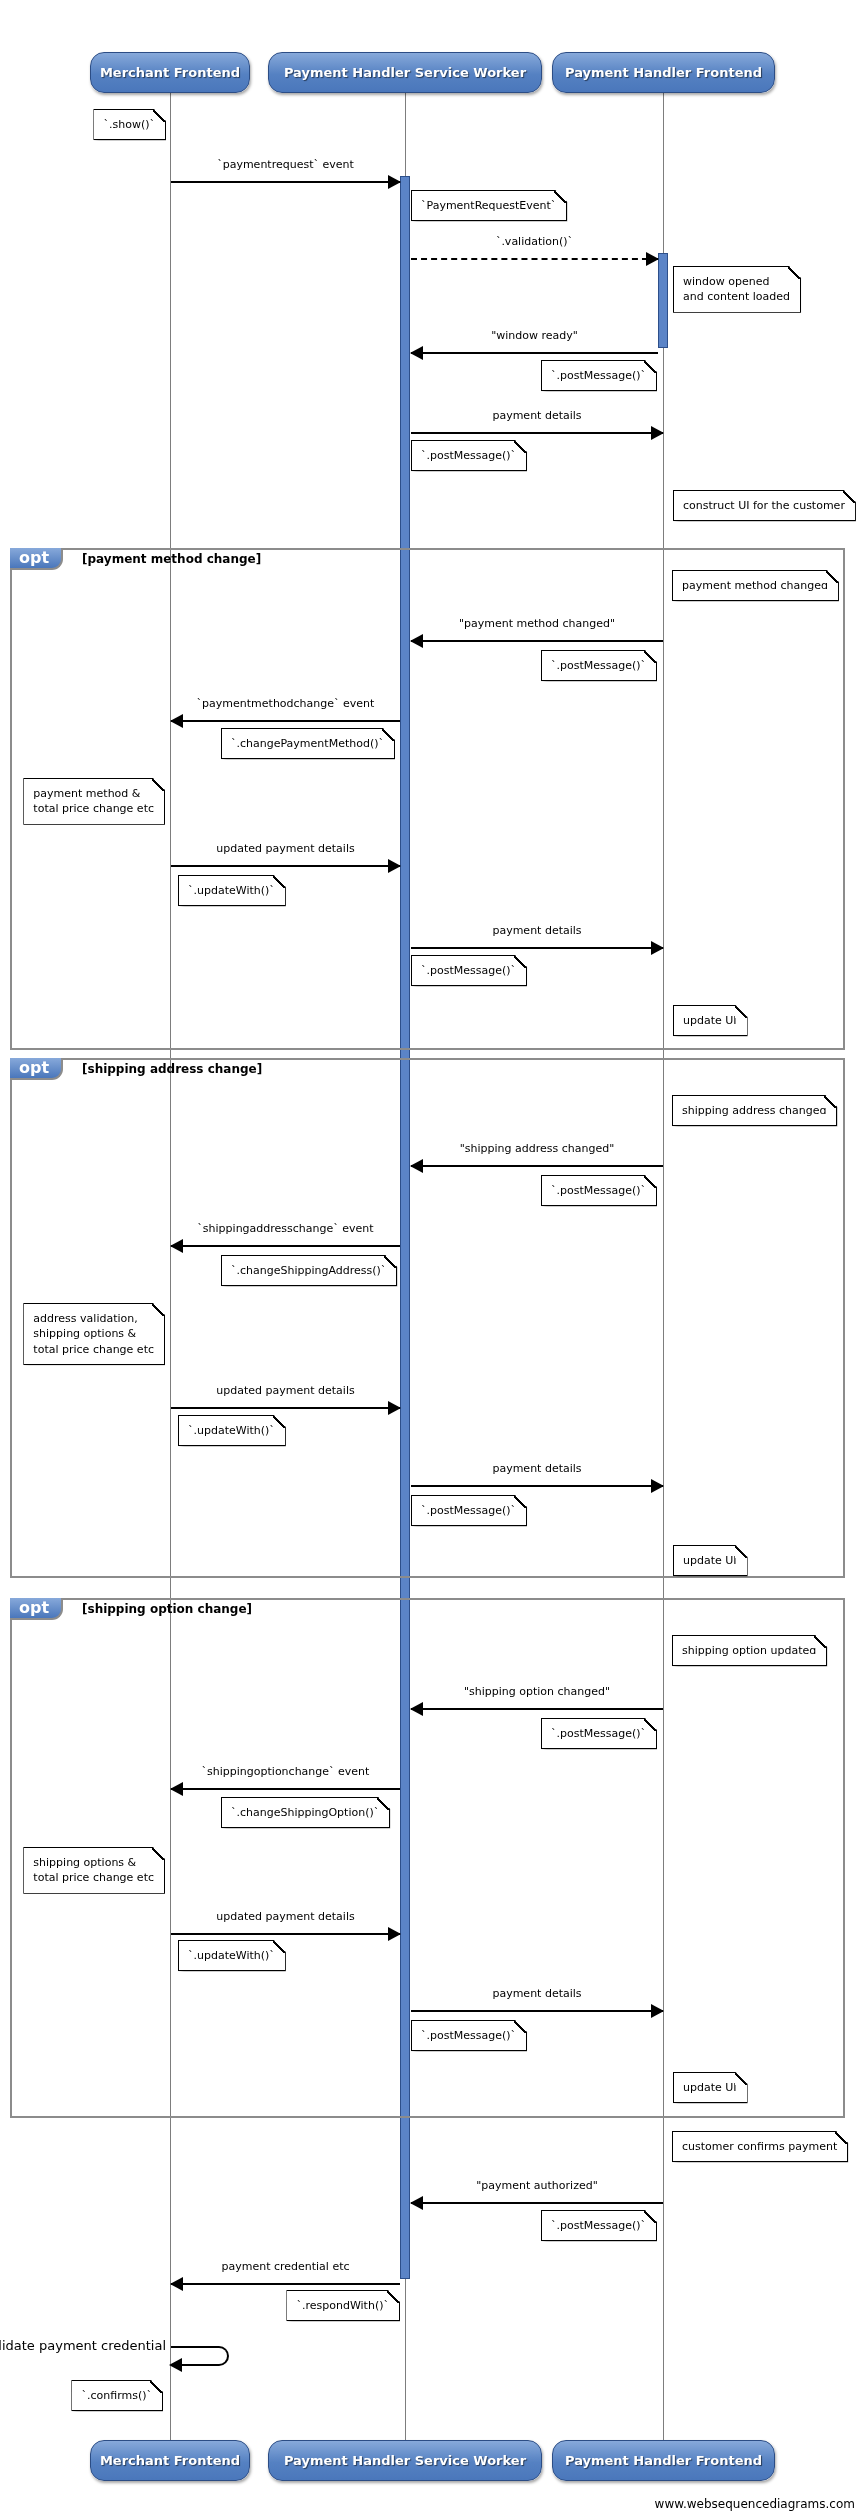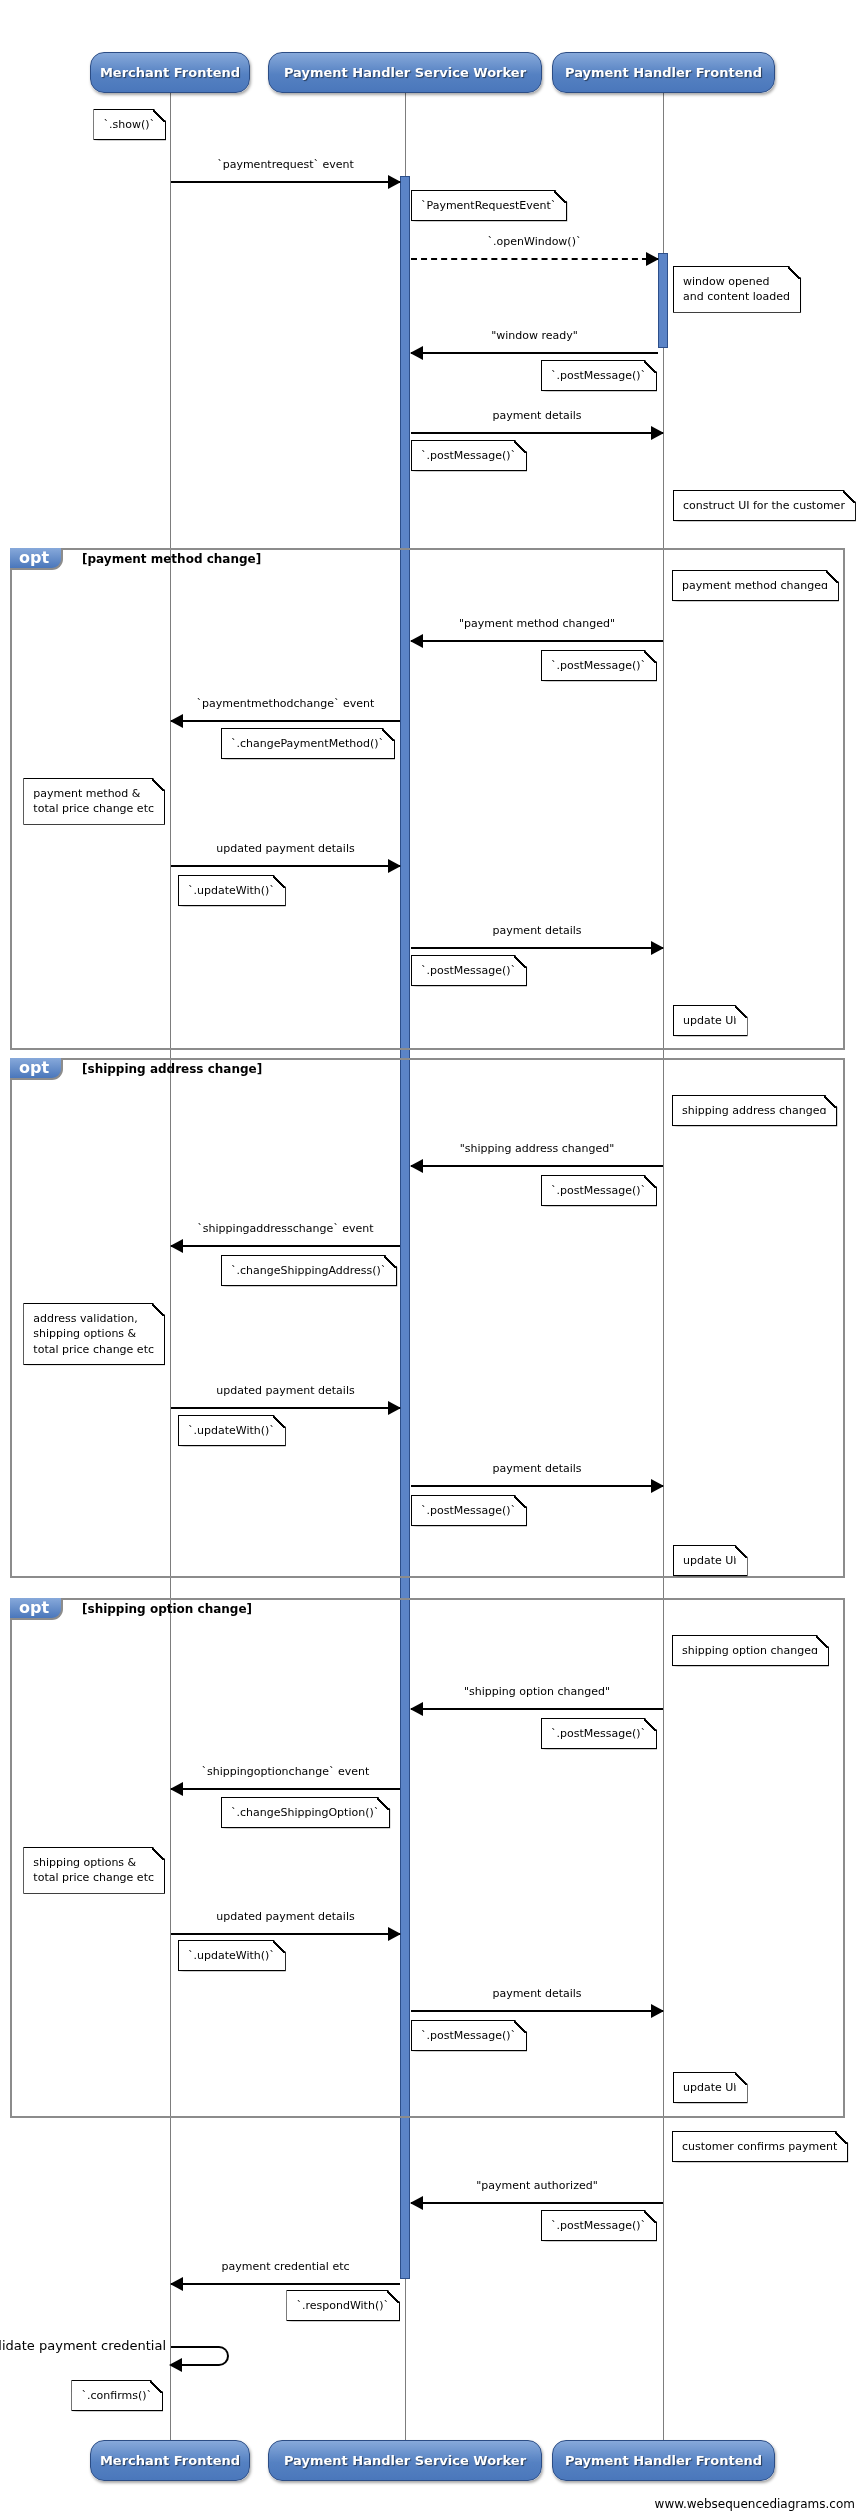--- a/index.html
+++ b/index.html
@@ -77,21 +77,21 @@
 
   <div class="frame" style="left:10px; top:1058px; width:835px; height:520px"></div>
   <div class="frame-tab" style="left:10px; top:1058px">opt</div>
   <div class="frame-cond" style="left:82px; top:1062px">[shipping address change]</div>
 
   <div class="frame" style="left:10px; top:1598px; width:835px; height:520px"></div>
   <div class="frame-tab" style="left:10px; top:1598px">opt</div>
   <div class="frame-cond" style="left:82px; top:1602px">[shipping option change]</div>
 
   <div class="msg right" style="left:171px; top:157px; width:229px">`paymentrequest` event</div>
-  <div class="msg right dashed" style="left:411px; top:234px; width:247px">`.openWindow()`</div>
+  <div class="msg right dashed" style="left:411px; top:234px; width:247px">`.validation()`</div>
   <div class="msg left" style="left:411px; top:328px; width:247px">"window ready"</div>
   <div class="msg right" style="left:411px; top:408px; width:252px">payment details</div>
 
   <div class="msg left" style="left:411px; top:616px; width:252px">"payment method changed"</div>
   <div class="msg left" style="left:171px; top:696px; width:229px">`paymentmethodchange` event</div>
   <div class="msg right" style="left:171px; top:841px; width:229px">updated payment details</div>
   <div class="msg right" style="left:411px; top:923px; width:252px">payment details</div>
 
   <div class="msg left" style="left:411px; top:1141px; width:252px">"shipping address changed"</div>
   <div class="msg left" style="left:171px; top:1221px; width:229px">`shippingaddresschange` event</div>
@@ -129,21 +129,21 @@
   <div class="note" style="left:672px; top:1095px">shipping address changed</div>
   <div class="note" style="right:206px; top:1175px">`.postMessage()`</div>
   <div class="note" style="left:221px; top:1255px">`.changeShippingAddress()`</div>
   <div class="note" style="right:698px; top:1303px">address validation,
 shipping options &amp;
 total price change etc</div>
   <div class="note" style="left:178px; top:1415px">`.updateWith()`</div>
   <div class="note" style="left:411px; top:1495px">`.postMessage()`</div>
   <div class="note" style="left:673px; top:1545px">update UI</div>
 
-  <div class="note" style="left:672px; top:1635px">shipping option changed</div>
+  <div class="note" style="left:672px; top:1635px">shipping option updated</div>
   <div class="note" style="right:206px; top:1718px">`.postMessage()`</div>
   <div class="note" style="left:221px; top:1797px">`.changeShippingOption()`</div>
   <div class="note" style="right:698px; top:1847px">shipping options &amp;
 total price change etc</div>
   <div class="note" style="left:178px; top:1940px">`.updateWith()`</div>
   <div class="note" style="left:411px; top:2020px">`.postMessage()`</div>
   <div class="note" style="left:673px; top:2072px">update UI</div>
 
   <div class="note" style="left:672px; top:2131px">customer confirms payment</div>
   <div class="note" style="right:206px; top:2210px">`.postMessage()`</div>

